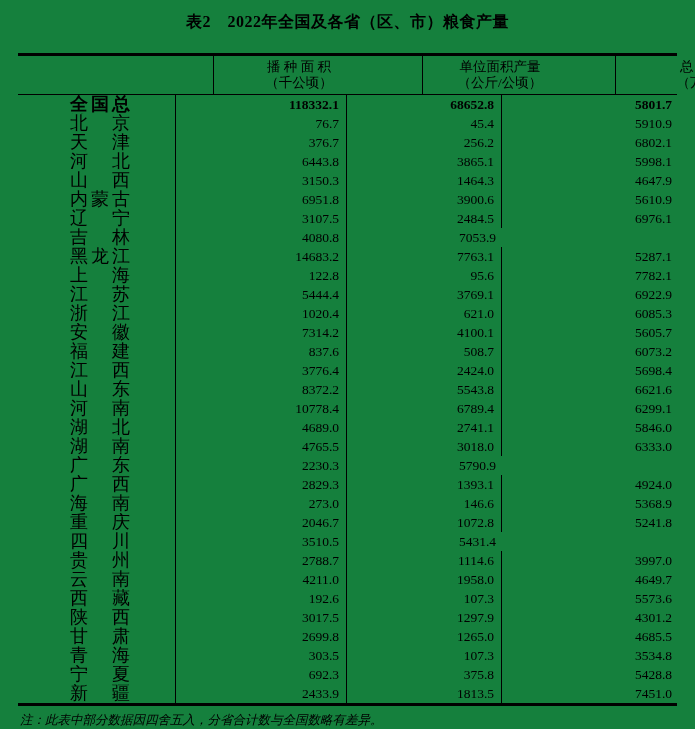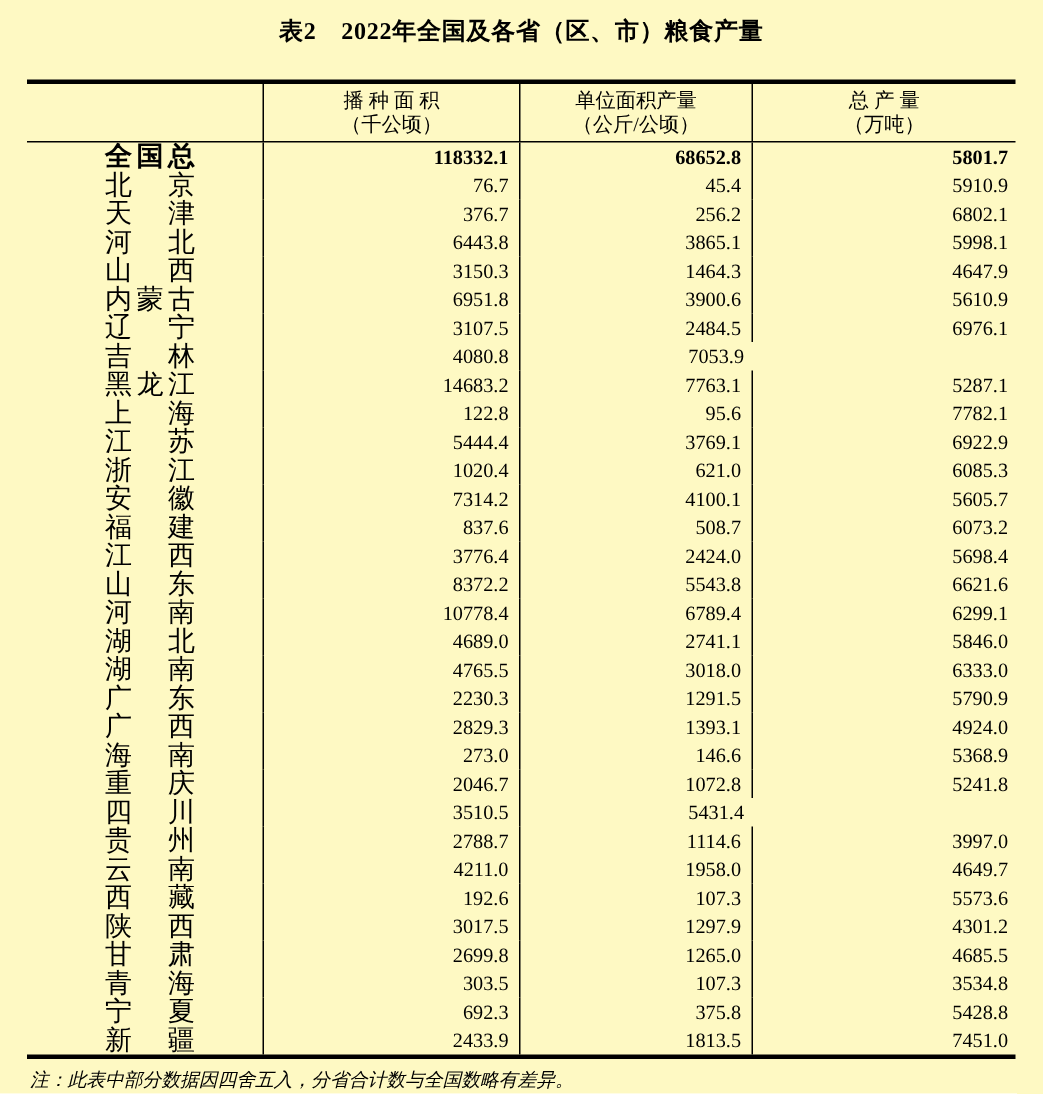--- a/index.html
+++ b/index.html
@@ -6,41 +6,42 @@
     margin: 0;
     padding: 0;
     background: #ffffff;
     color: #000000;
     font-family: "Liberation Serif", "DejaVu Serif", serif;
   }
   .page {
     position: relative;
     width: 695px;
     height: 729px;
-    background: #fef9c3;
+    background: #15803d;
     overflow: hidden;
   }
   .page-title {
     padding-top: 11px;
     text-align: center;
     font-size: 16px;
     font-weight: bold;
     letter-spacing: 0.5px;
     line-height: 21px;
   }
   .grain-table {
     margin: 21px 18px 0 18px;
     width: 659px;
     border-top: 3px solid #000;
     border-bottom: 3px solid #000;
   }
   .thead {
     display: grid;
     grid-template-columns: 157px 171px 155px 176px;
     border-bottom: 1.5px solid #000;
+    gap: 38px;
   }
   .th {
     border-left: 1.5px solid #000;
     text-align: center;
     padding: 3px 0 3px 0;
     font-size: 13.5px;
     line-height: 16px;
   }
   .th.c1 { border-left: none; }
   .th .unit-line { display: block; }
@@ -267,21 +268,20 @@
     <div class="cell num c2">4765.5</div>
     <div class="cell num c3">3018.0</div>
     <div class="cell num c4">6333.0</div>
   </div>
 
   <div class="trow">
     <div class="cell c1">
       <span class="region-name">广东</span>
     </div>
     <div class="cell num c2">2230.3</div>
-    <div class="cell num c3">1291.5</div>
     <div class="cell num c4">5790.9</div>
   </div>
 
   <div class="trow">
     <div class="cell c1">
       <span class="region-name">广西</span>
     </div>
     <div class="cell num c2">2829.3</div>
     <div class="cell num c3">1393.1</div>
     <div class="cell num c4">4924.0</div>

